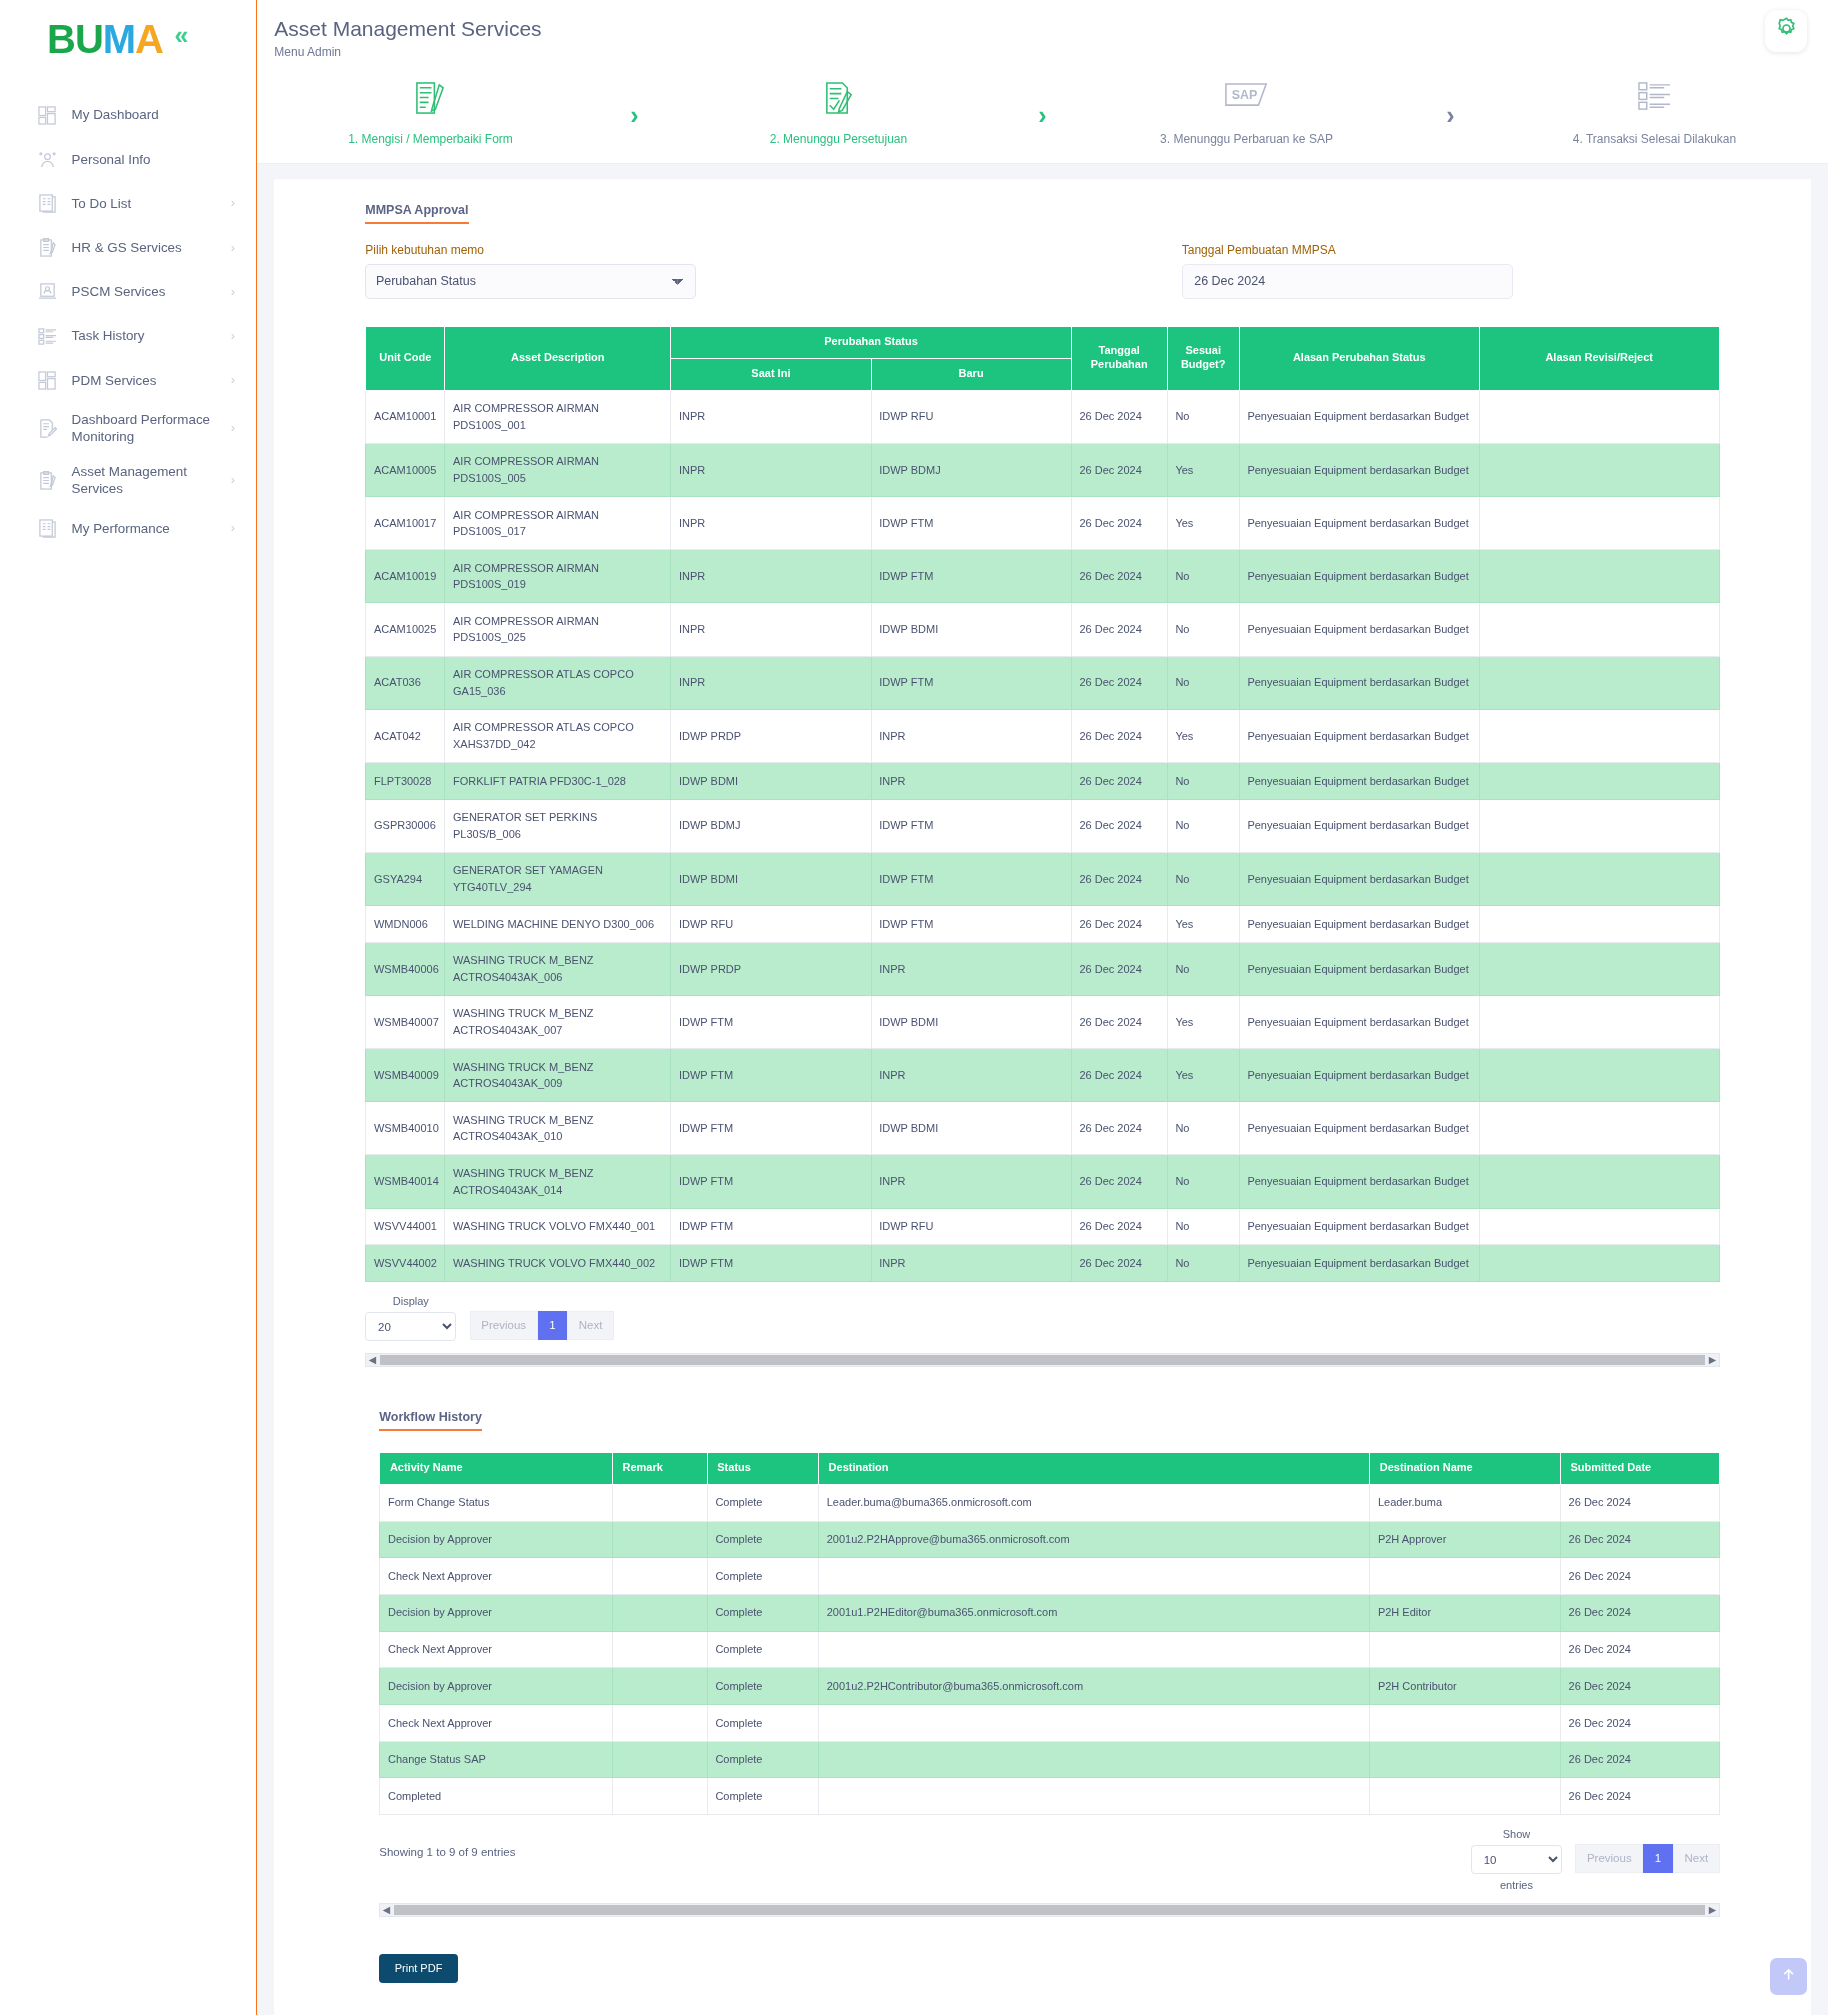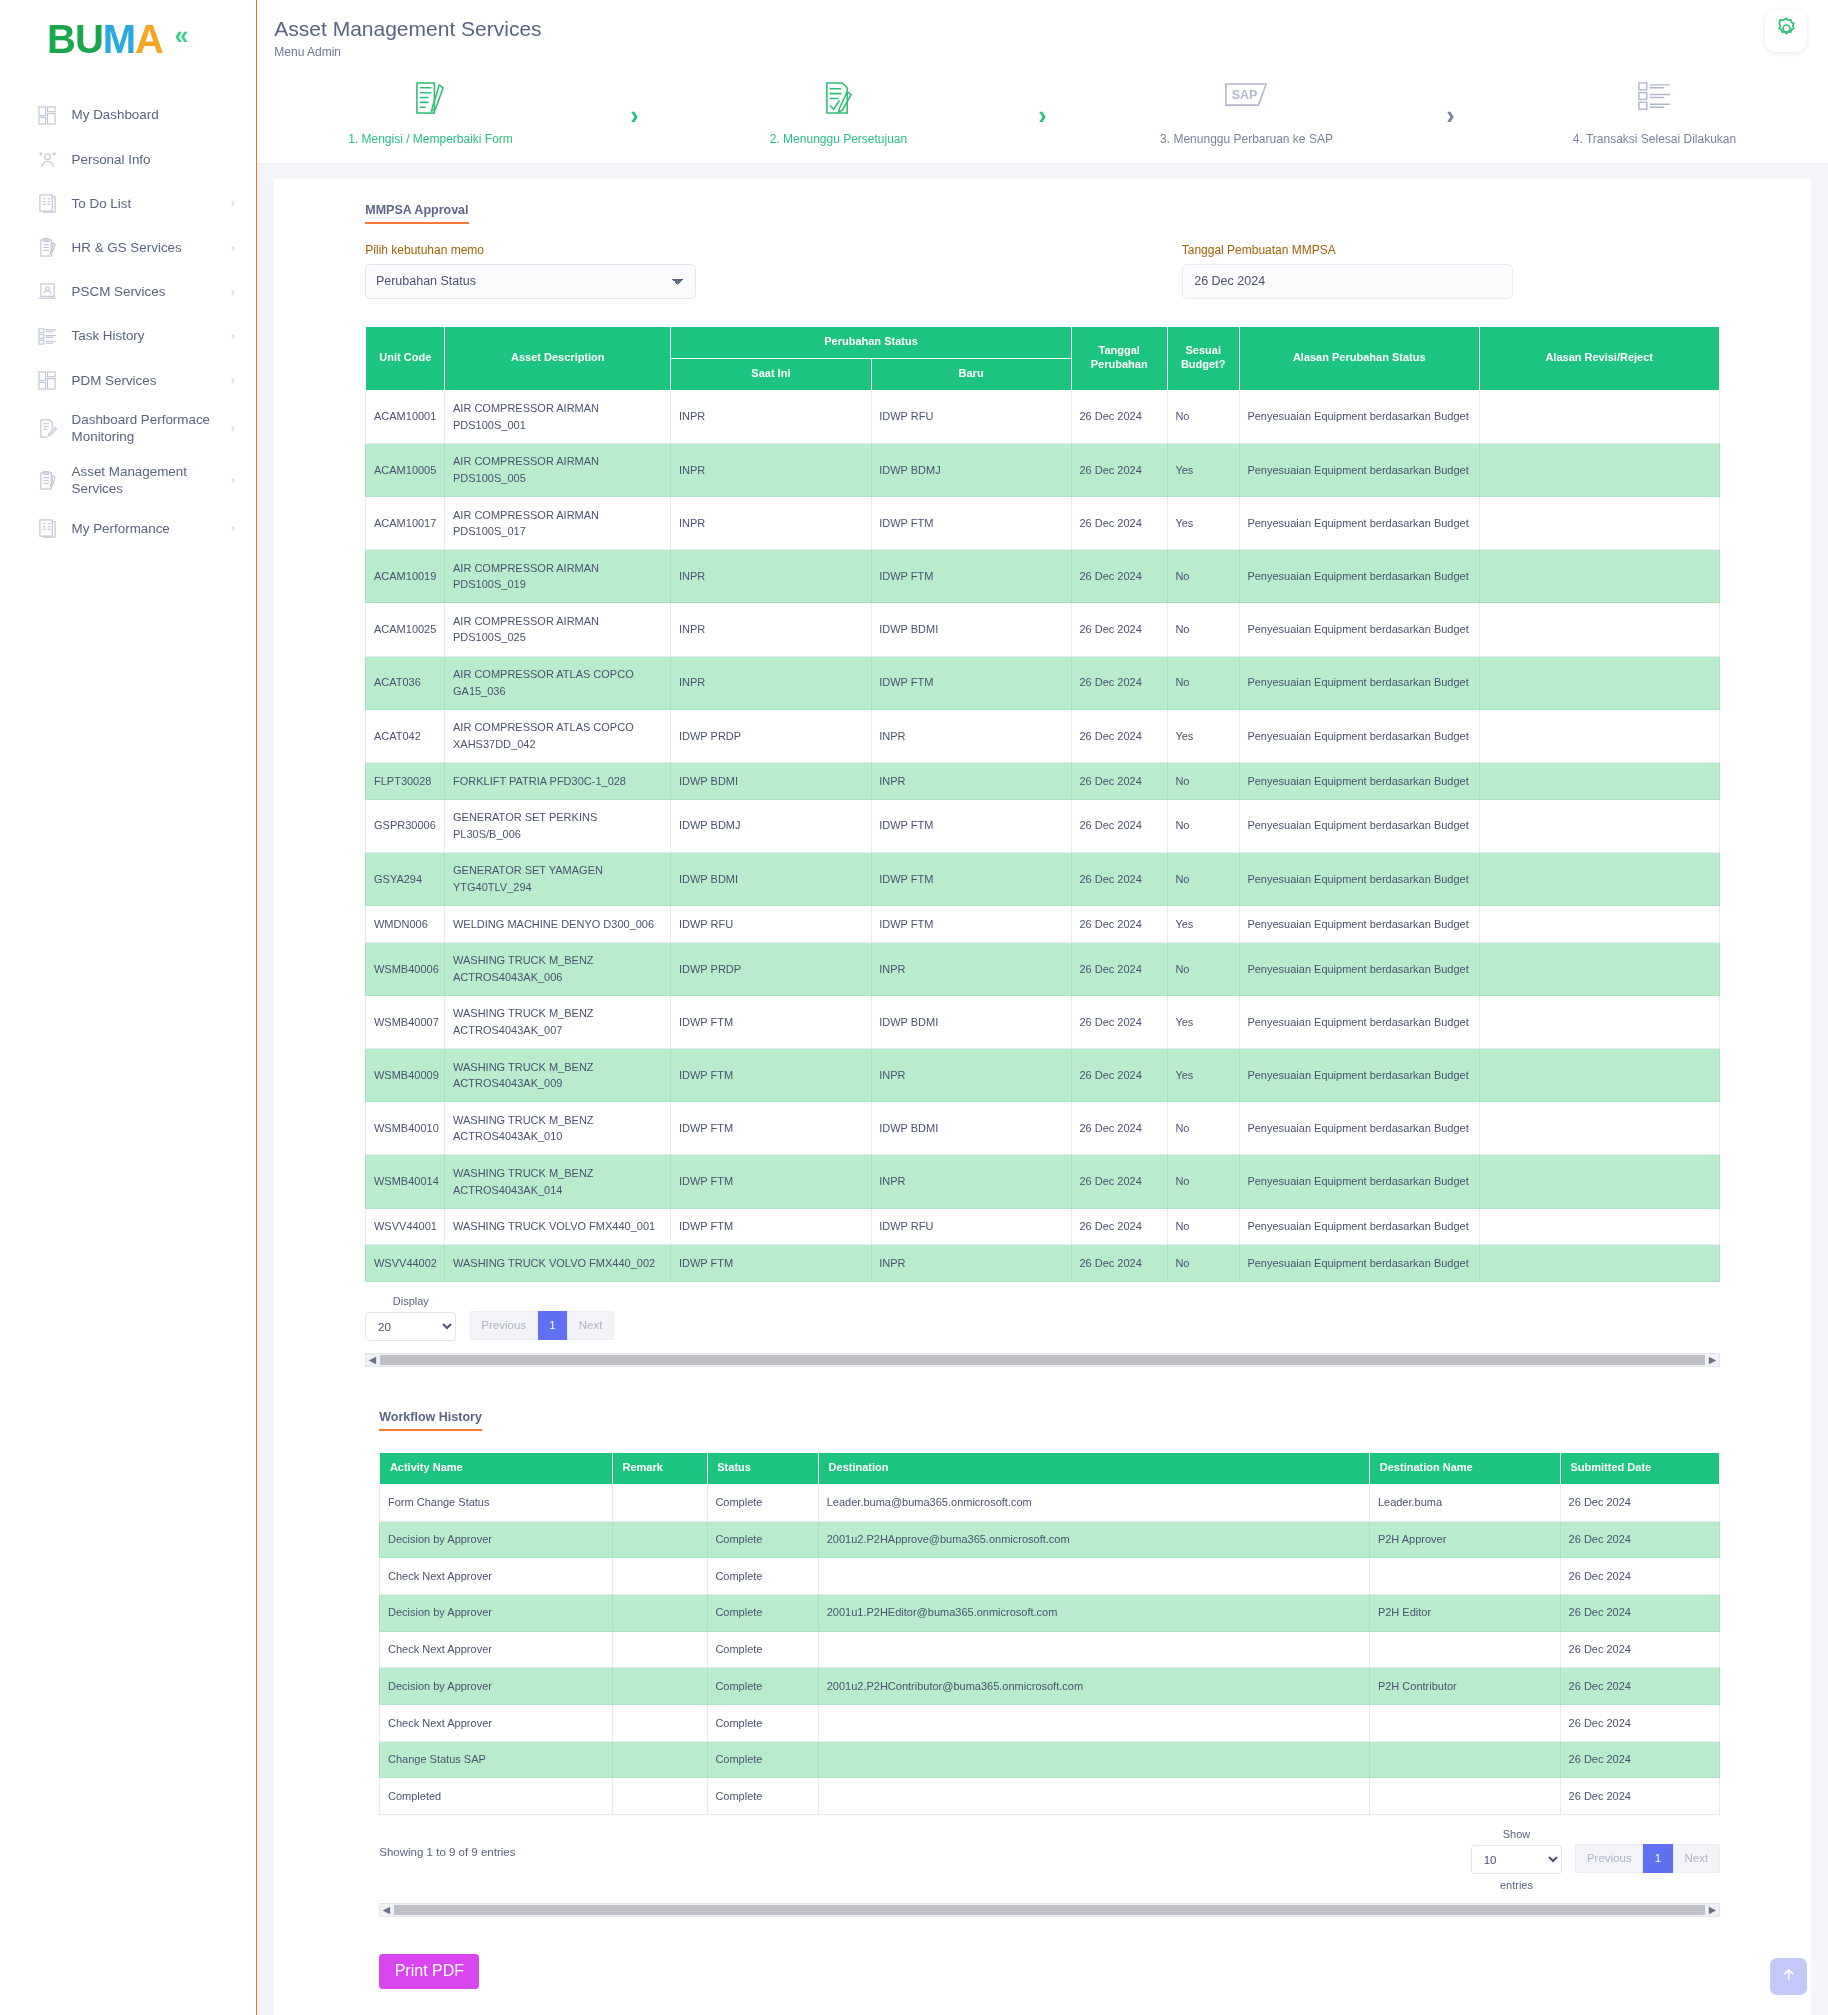--- a/index.html
+++ b/index.html
@@ -162,22 +162,22 @@
     border:1px solid #e4e6ee; display:flex; align-items:center; position:relative;
   }
   .hscroll .thumb { position:absolute; left:13.4px; right:13.4px; top:1px; bottom:1px; background:#bfc1c6; }
   .hscroll .ar {
     width:12.5px; font-size:9.6px; color:#6a7186; display:flex;
     align-items:center; justify-content:center; z-index:2; height:100%;
   }
   .hscroll .ar.right { margin-left:auto; }
 
   .print-btn {
-    margin-top:37px; background:#d946ef; color:#ffffff; border:none;
-    padding:8.6px 15.4px; font-size:16px; border-radius:3.8px; cursor:pointer;
+    margin-top:37px; background:#0c4a6e; color:#ffffff; border:none;
+    padding:8.6px 15.4px; font-size:11px; border-radius:3.8px; cursor:pointer;
     font-family:"Liberation Sans", sans-serif;
   }
 
   .totop {
     position:absolute; right:21px; bottom:21px; width:37px; height:37px;
     background:#c2c8f7; border-radius:6.7px; display:flex;
     align-items:center; justify-content:center; cursor:pointer;
   }
 </style>
 </head>

